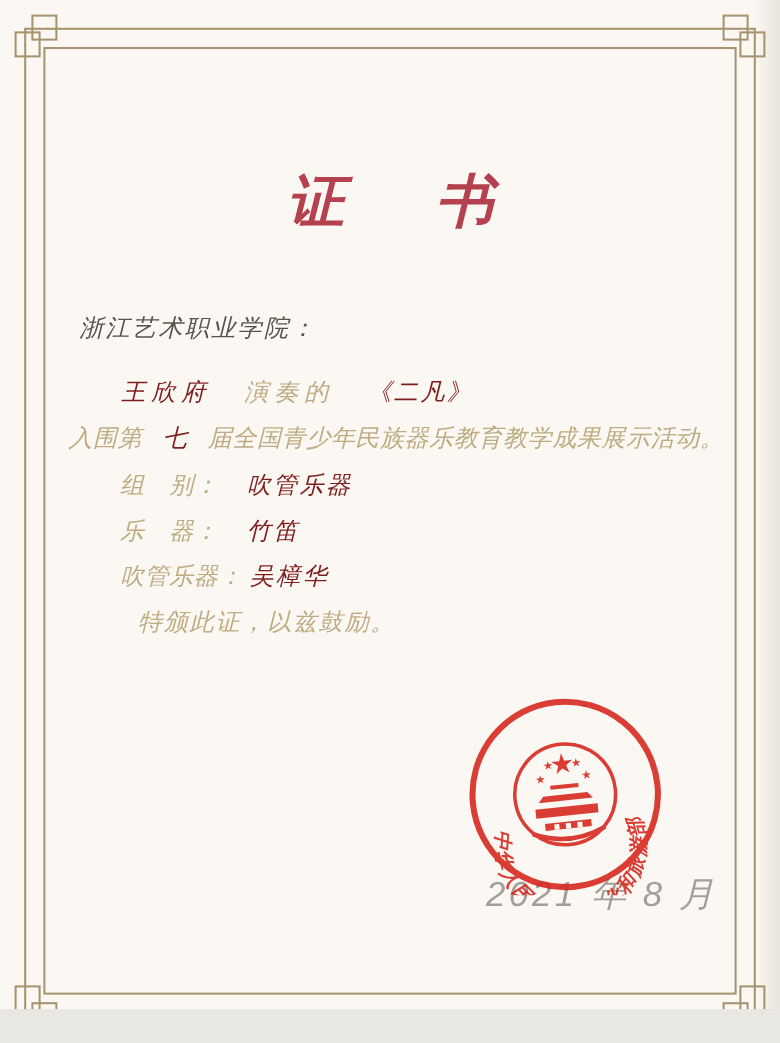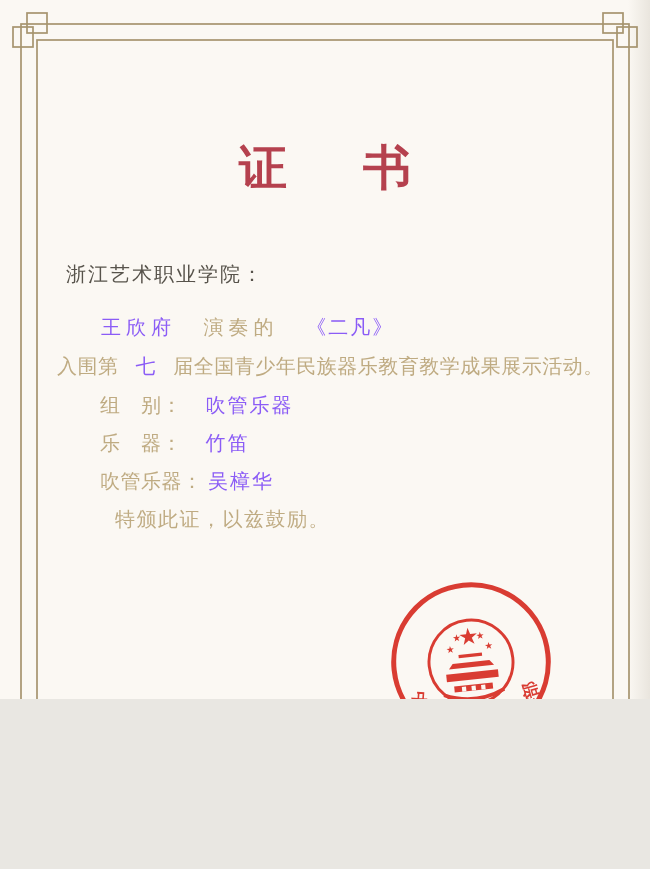--- a/index.html
+++ b/index.html
@@ -1,36 +1,37 @@
 <!DOCTYPE html>
 <html><head>
 <meta charset="utf-8">
 <style>
   html,body { margin:0; padding:0; background:#e9e7e2; }
   .page {
     position:relative;
-    width:650px; height:699px;
+    width:650px; height:841px;
     background:#fbf8f3;
     overflow:hidden;
     font-family:"Liberation Sans", sans-serif;
+    font-style:italic;
   }
   
   .border-svg { position:absolute; left:0; top:0; width:650px; height:869px; }
   .border-svg * { fill:none; stroke:#a6946e; stroke-width:1.7px; }
 
   .title {
     position:absolute; top:136px; left:0; right:0;
     text-align:center;
     font-size:48px; font-weight:bold;
     color:#b5414e;
     letter-spacing:14px; text-indent:14px;
     font-family:"Liberation Sans", sans-serif;
   }
   .line { position:absolute; font-size:20px; line-height:24px; white-space:nowrap; }
-  .dark { color:#8b5cf6; }
+  .dark { color:#7f1d1d; }
   .tan  { color:#bfab82; }
   .salutation { left:66px; top:262px; letter-spacing:2px; color:#57534b; }
   .performer  { left:101px; top:315px; }
   .performer .seg { letter-spacing:5px; margin-right:22px; }
   .performer .work { letter-spacing:2px; margin-right:0; }
   .award { left:57px; top:354px; letter-spacing:0.5px; }
   .award .session { margin:0 11px; }
   .field { left:100px; }
   .field .label { display:inline-block; min-width:100px; letter-spacing:0.5px; }
   .field .value { letter-spacing:2px; }

